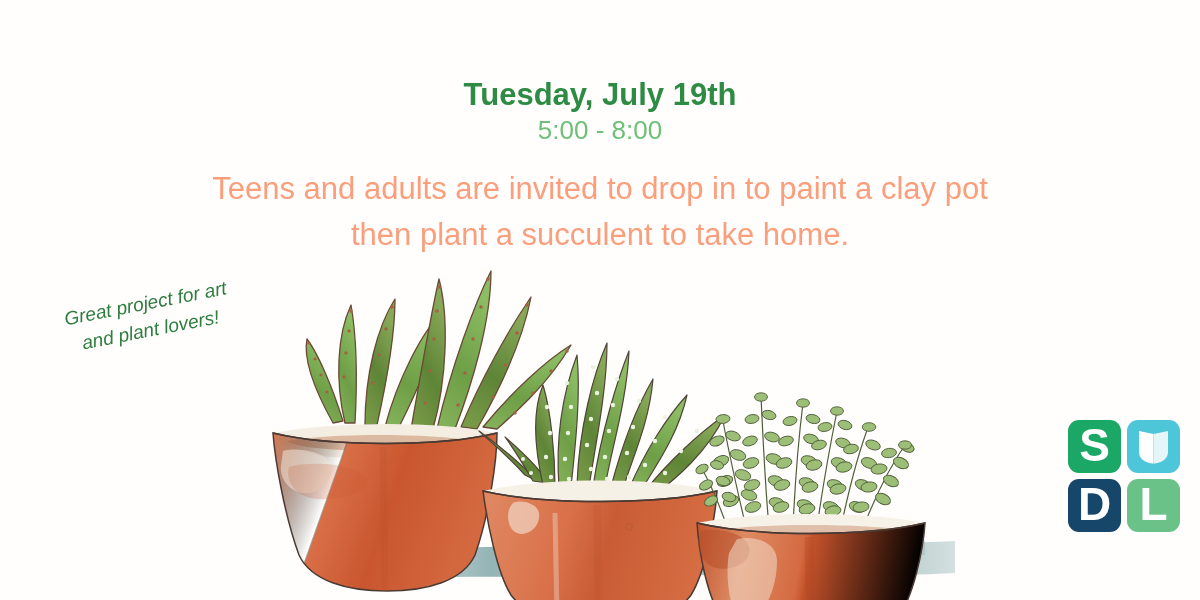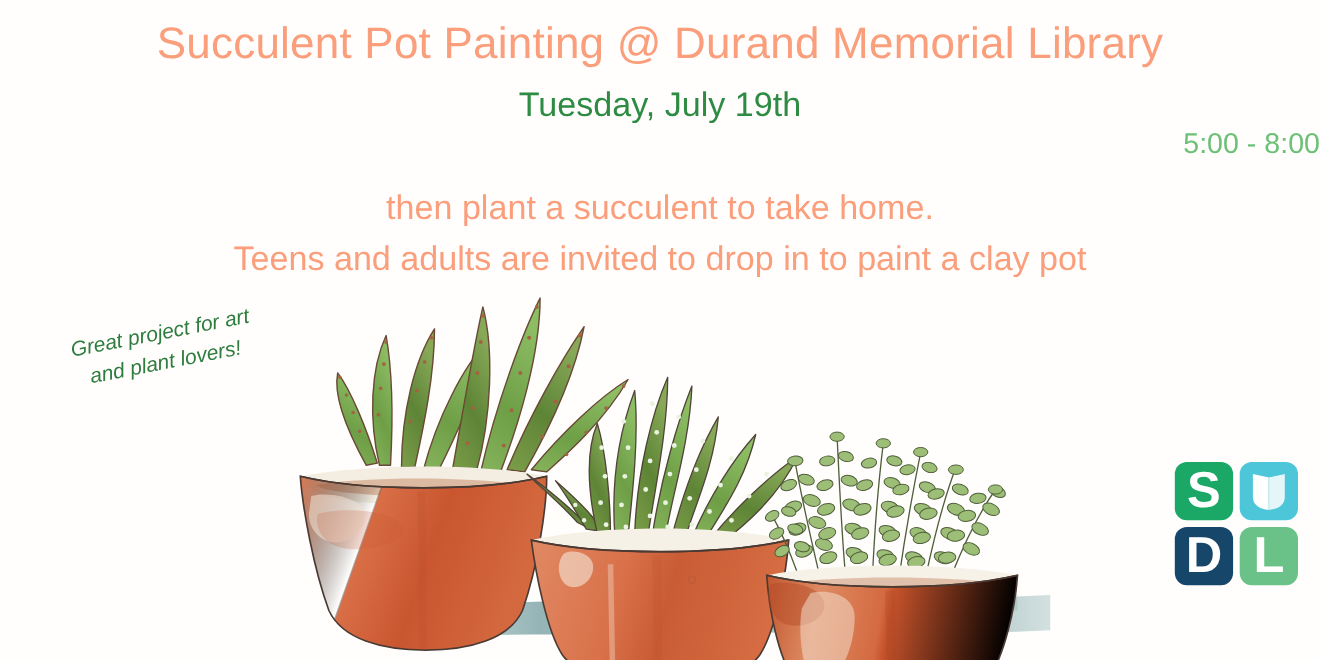--- a/index.html
+++ b/index.html
@@ -32,26 +32,27 @@
     white-space: nowrap;
   }
   #date {
     position: absolute;
     left: 0; top: 78px;
     width: 1200px;
     text-align: center;
     font-size: 31px;
     line-height: 34px;
     color: #2E8B43;
+    font-weight: bold;
   }
   #time {
     position: absolute;
     left: 0; top: 116px;
     width: 1200px;
-    text-align: right;
+    text-align: center;
     font-size: 26px;
     line-height: 29px;
     color: #6CC077;
   }
   #body-copy {
     position: absolute;
     left: 90px; top: 166px;
     width: 1020px;
     text-align: center;
     font-size: 31px;
@@ -118,27 +119,26 @@
     letter-spacing: 0.3px;
   }
   #logo-line1 { font-size: 16.5px; line-height: 18px; letter-spacing: 0.6px; }
   #logo-line2 { font-size: 14px;   line-height: 16px; letter-spacing: 0.4px; }
 </style>
 </head>
 <body>
 
 <div id="flyer">
 
-  <div id="title">Succulent Pot Painting @ Durand Memorial Library</div>
   <div id="date">Tuesday, July 19th</div>
   <div id="time">5:00 - 8:00</div>
 
   <div id="body-copy">
+    <span class="ln">Teens and adults are invited to drop in to paint a clay pot</span>
     <span class="ln">then plant a succulent to take home.</span>
-    <span class="ln">Teens and adults are invited to drop in to paint a clay pot</span>
   </div>
 
   <div id="note">
     <span class="ln">Great project for art</span>
     <span class="ln">and plant lovers!</span>
   </div>
 
   <div id="art">
     <svg width="730" height="345" viewBox="0 0 730 345" xmlns="http://www.w3.org/2000/svg">
       <defs>

